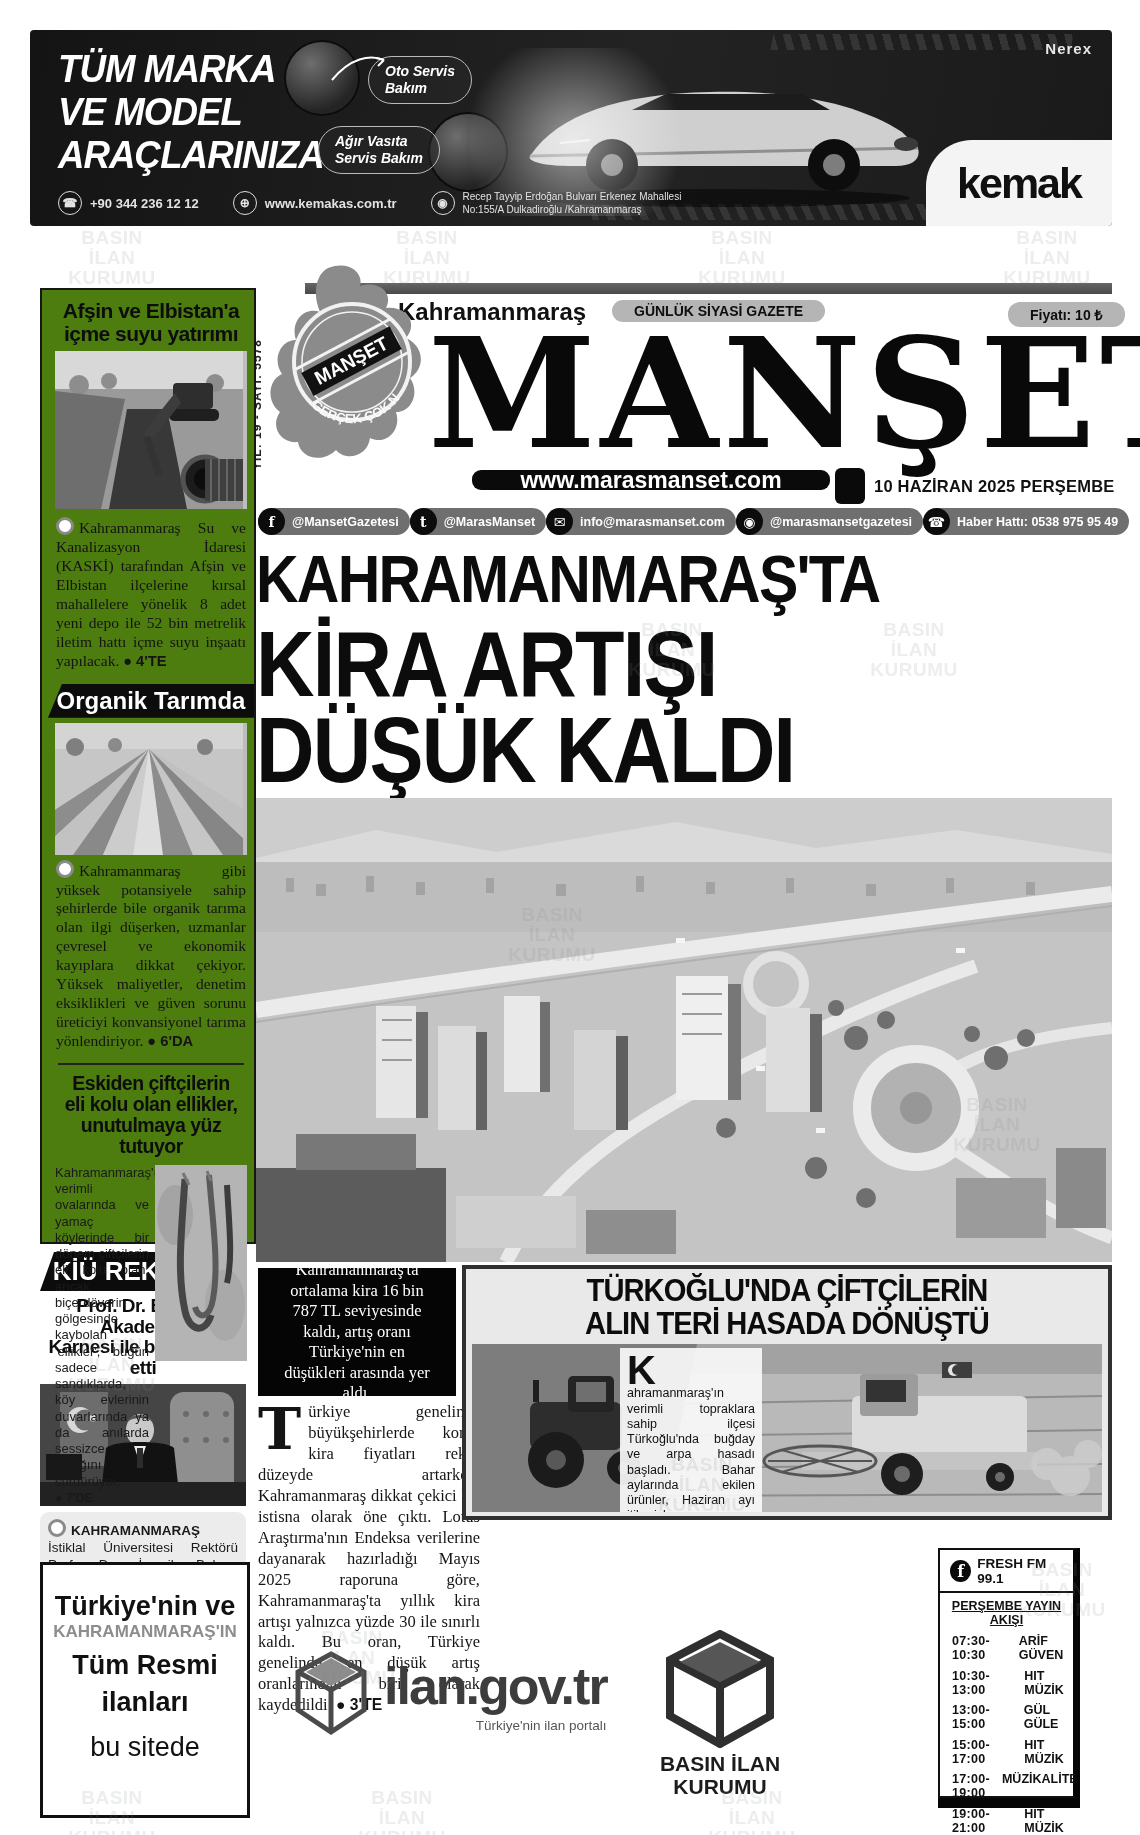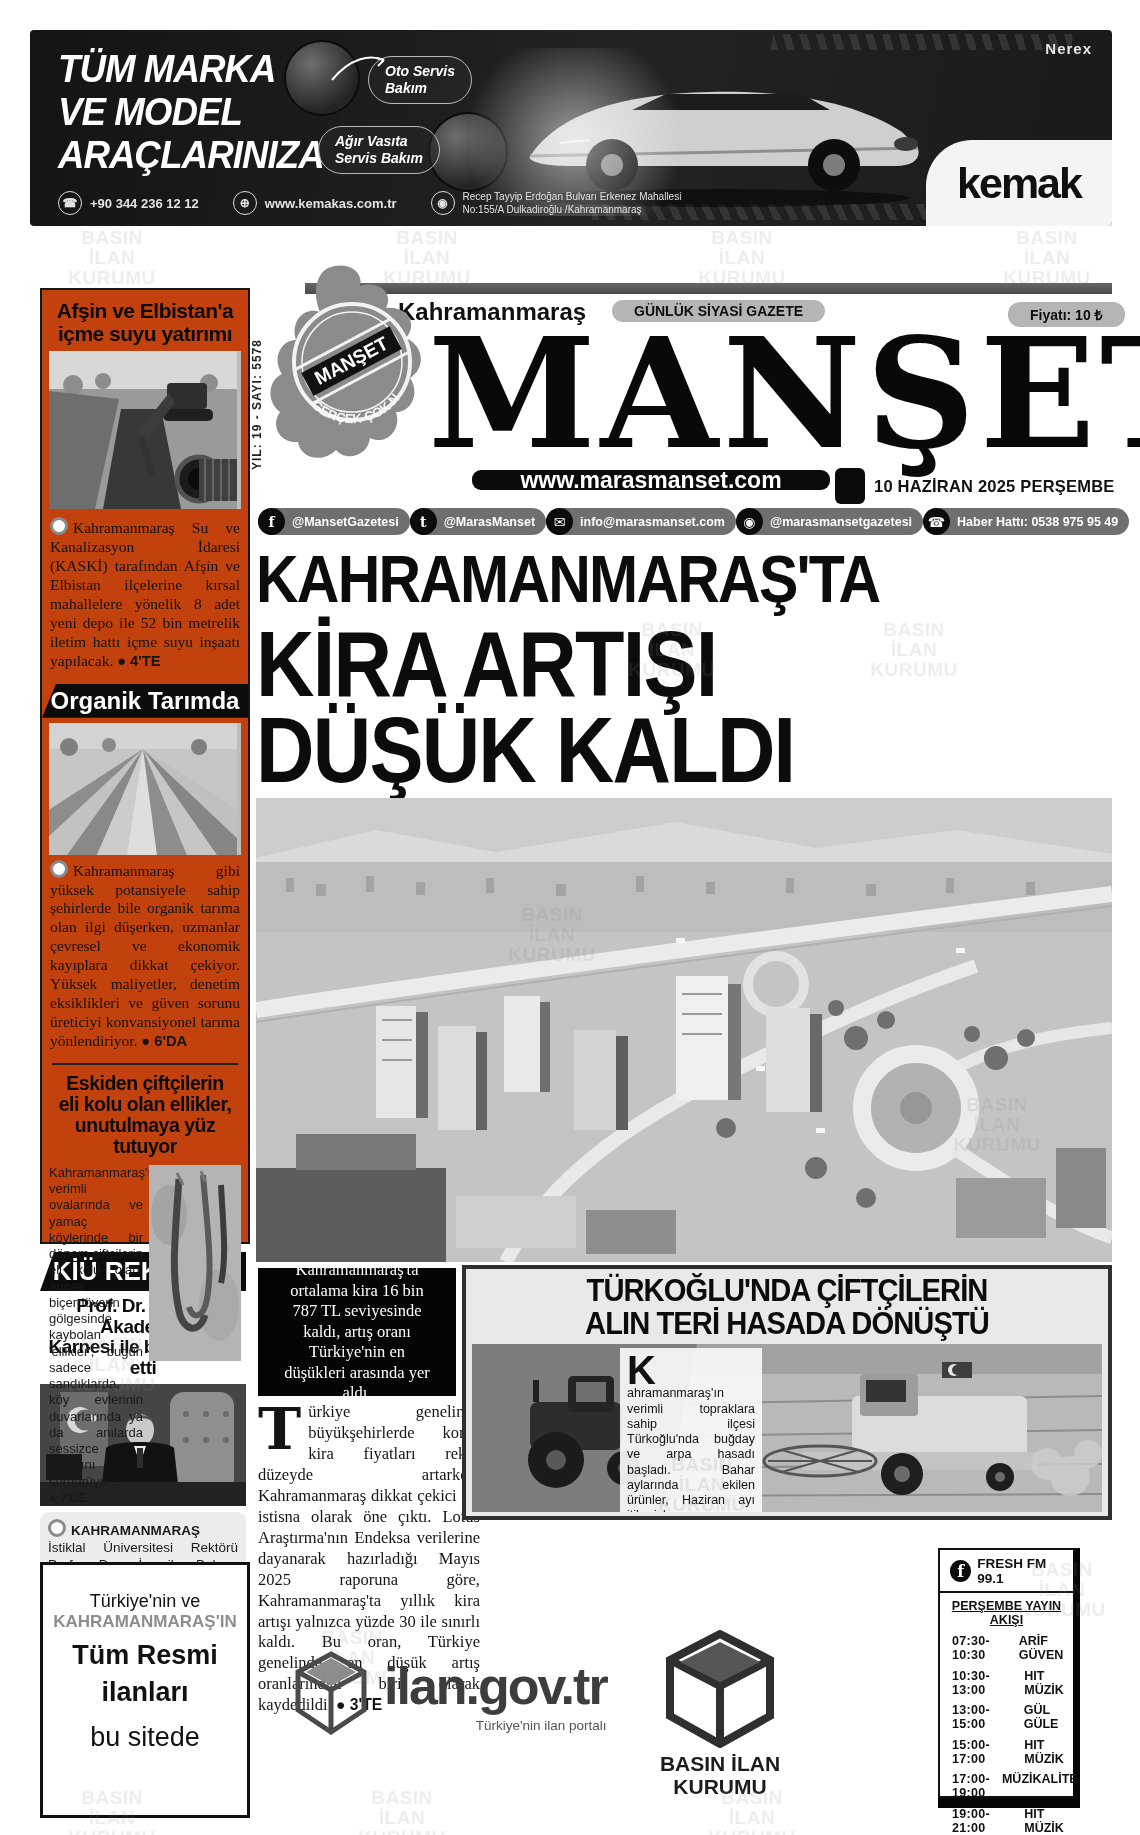--- a/index.html
+++ b/index.html
@@ -38,21 +38,21 @@
       font-weight:700;font-size:23px;}
   .social{position:absolute;left:258px;top:508px;width:852px;display:flex;justify-content:space-between;}
   .spill{display:flex;align-items:center;background:#6f6f6f;border-radius:15px;height:27px;padding-right:11px;}
   .sico{width:27px;height:27px;border-radius:50%;background:#0c0c0c;color:#fff;display:flex;align-items:center;
       justify-content:center;font-size:14px;font-weight:bold;margin-right:7px;flex:0 0 auto;font-family:"DejaVu Serif",serif;}
   .slabel{color:#fff;font-weight:700;font-size:12.5px;white-space:nowrap;}
   
   .hl{position:absolute;left:256px;font-weight:800;color:#0c0c0c;letter-spacing:-2px;line-height:.92;
       transform:scaleX(.88);transform-origin:left;}
   
-  #leftbox{left:40px;top:288px;width:206px;height:952px;border:2.5px solid #161616;background:#c2410c;z-index:5;}
+  #leftbox{left:40px;top:288px;width:206px;height:952px;border:2.5px solid #161616;background:#4d7c0f;z-index:5;padding-left:6px;}
   .lc-head{font-weight:800;text-align:center;line-height:1.08;letter-spacing:-.5px;color:#0d0d0d;}
   .ribbon{background:#0c0c0c;color:#fff;font-weight:800;text-align:center;
       clip-path:polygon(14px 0,100% 0,100% 100%,0 100%);}
   .body-serif{font-family:"Liberation Serif","DejaVu Serif",serif;font-size:15.5px;line-height:1.22;text-align:justify;color:#141414;}
   .body-sans{font-size:13px;line-height:1.25;text-align:justify;color:#1a1a1a;font-weight:500;}
   .jump{font-weight:800;font-size:.95em;font-family:"Liberation Sans",sans-serif;white-space:nowrap;}
   .ring{display:inline-block;width:12px;height:12px;border-radius:50%;border:3px solid #8a8a8a;background:#fff;
       margin-right:5px;vertical-align:-2px;}
   .photo{background:#bdbdbd;overflow:hidden;position:relative;}
   
@@ -468,21 +468,21 @@
           </g>
       </svg>
       <div id="ttext">
         <span class="dropcap">K</span><span>ahramanmaraş'ın verimli topraklara sahip ilçesi Türkoğlu'nda buğday ve arpa hasadı başladı. Bahar aylarında ekilen ürünler, Haziran ayı itibariyle biçerdöverlerle toplanmaya başlandı.</span>
         
       </div>
     </div>
   </div>
 
   <div id="promo" class="abs">
-    <div style="font-size:18px;font-weight:400">Türkiye'nin ve</div>
+    <div style="font-size:27px;font-weight:700">Türkiye'nin ve</div>
     <div style="font-size:17px;font-weight:800;color:#8d8d8d;">KAHRAMANMARAŞ'IN</div>
     <div style="font-size:27px;font-weight:800;margin-top:8px">Tüm Resmi</div>
     <div style="font-size:27px;font-weight:800;margin-top:6px">ilanları</div>
     <div style="font-size:27px;font-weight:400;margin-top:14px">bu sitede</div>
   </div>
 
   <div class="abs" style="left:292px;top:1648px;display:flex;align-items:center;gap:14px">
     <svg width="78" height="92" viewBox="0 0 78 92">
       <polygon class="cube" points="39,6 72,24 72,62 39,84 6,62 6,24"></polygon>
       <polyline class="cube" points="6,24 39,42 72,24"></polyline>

